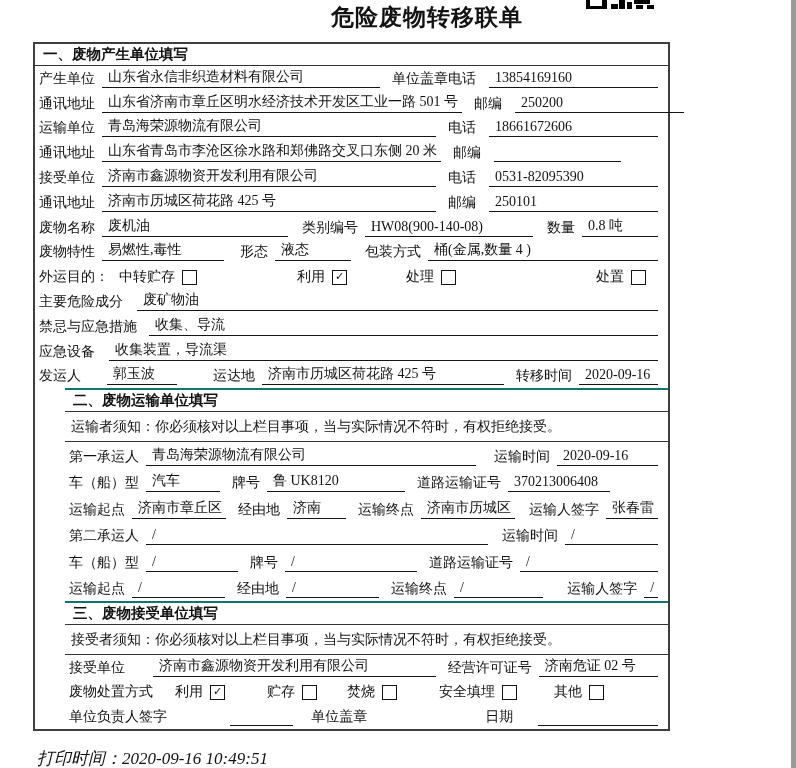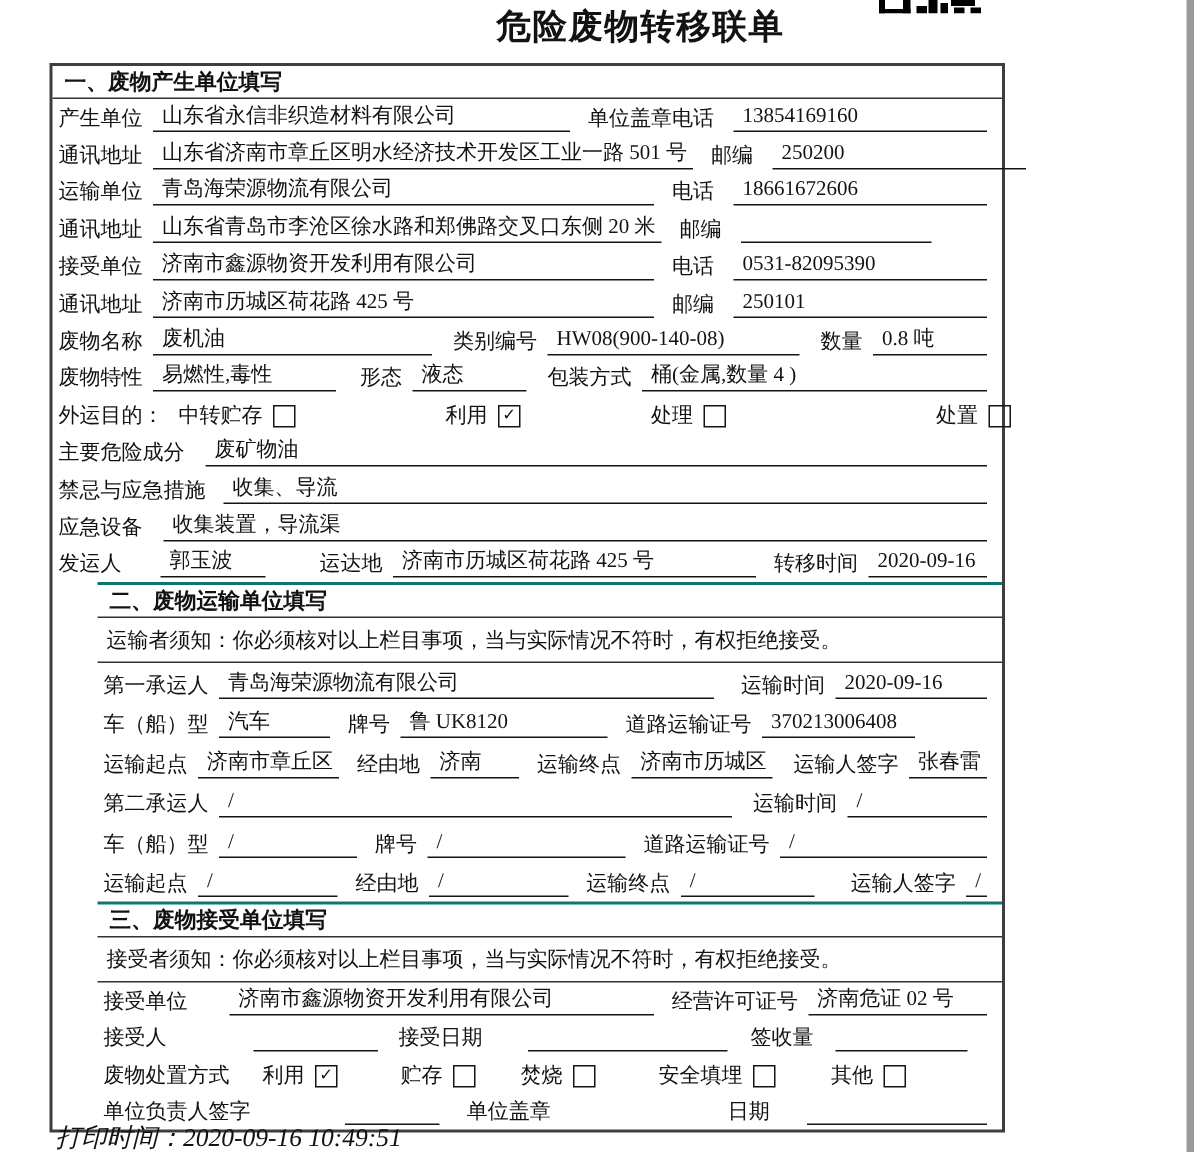--- a/index.html
+++ b/index.html
@@ -131,21 +131,21 @@
       <div class="row">
         <span class="lbl">外运目的：</span>
         <span class="opt" style="margin-left:10px;">
           <span class="lbl">中转贮存</span>
           <span class="box"></span>
         </span>
         <span class="opt" style="margin-left:100px;">
           <span class="lbl">利用</span>
           <span class="box">✓</span>
         </span>
-        <span class="opt" style="margin-left:87px;">
+        <span class="opt" style="margin-left:59px;">
           <span class="lbl">处理</span>
           <span class="box"></span>
         </span>
         <span class="opt" style="margin-left:140px;">
           <span class="lbl">处置</span>
           <span class="box"></span>
         </span>
       </div>
 
       <div class="row">
@@ -237,29 +237,20 @@
       <div class="note-row">接受者须知：你必须核对以上栏目事项，当与实际情况不符时，有权拒绝接受。</div>
 
       <div class="row">
         <span class="lbl">接受单位</span>
         <span class="fld" style="width:290px;margin-left:28px;">济南市鑫源物资开发利用有限公司</span>
         <span class="lbl" style="margin-left:12px;">经营许可证号</span>
         <span class="fld" style="width:122px;">济南危证 02 号</span>
         <span class="grow"></span>
       </div>
 
-      <div class="row">
-        <span class="lbl">接受人</span>
-        <span class="fld" style="width:111px;margin-left:58px;"></span>
-        <span class="lbl" style="margin-left:14px;">接受日期</span>
-        <span class="fld" style="width:182px;margin-left:30px;"></span>
-        <span class="lbl" style="margin-left:15px;">签收量</span>
-        <span class="fld" style="width:118px;margin-left:15px;margin-right:13px;"></span>
-        <span class="grow"></span>
-      </div>
 
       <div class="row">
         <span class="lbl">废物处置方式</span>
         <span class="opt" style="margin-left:22px;">
           <span class="lbl">利用</span>
           <span class="box">✓</span>
         </span>
         <span class="opt" style="margin-left:42px;">
           <span class="lbl">贮存</span>
           <span class="box"></span>

